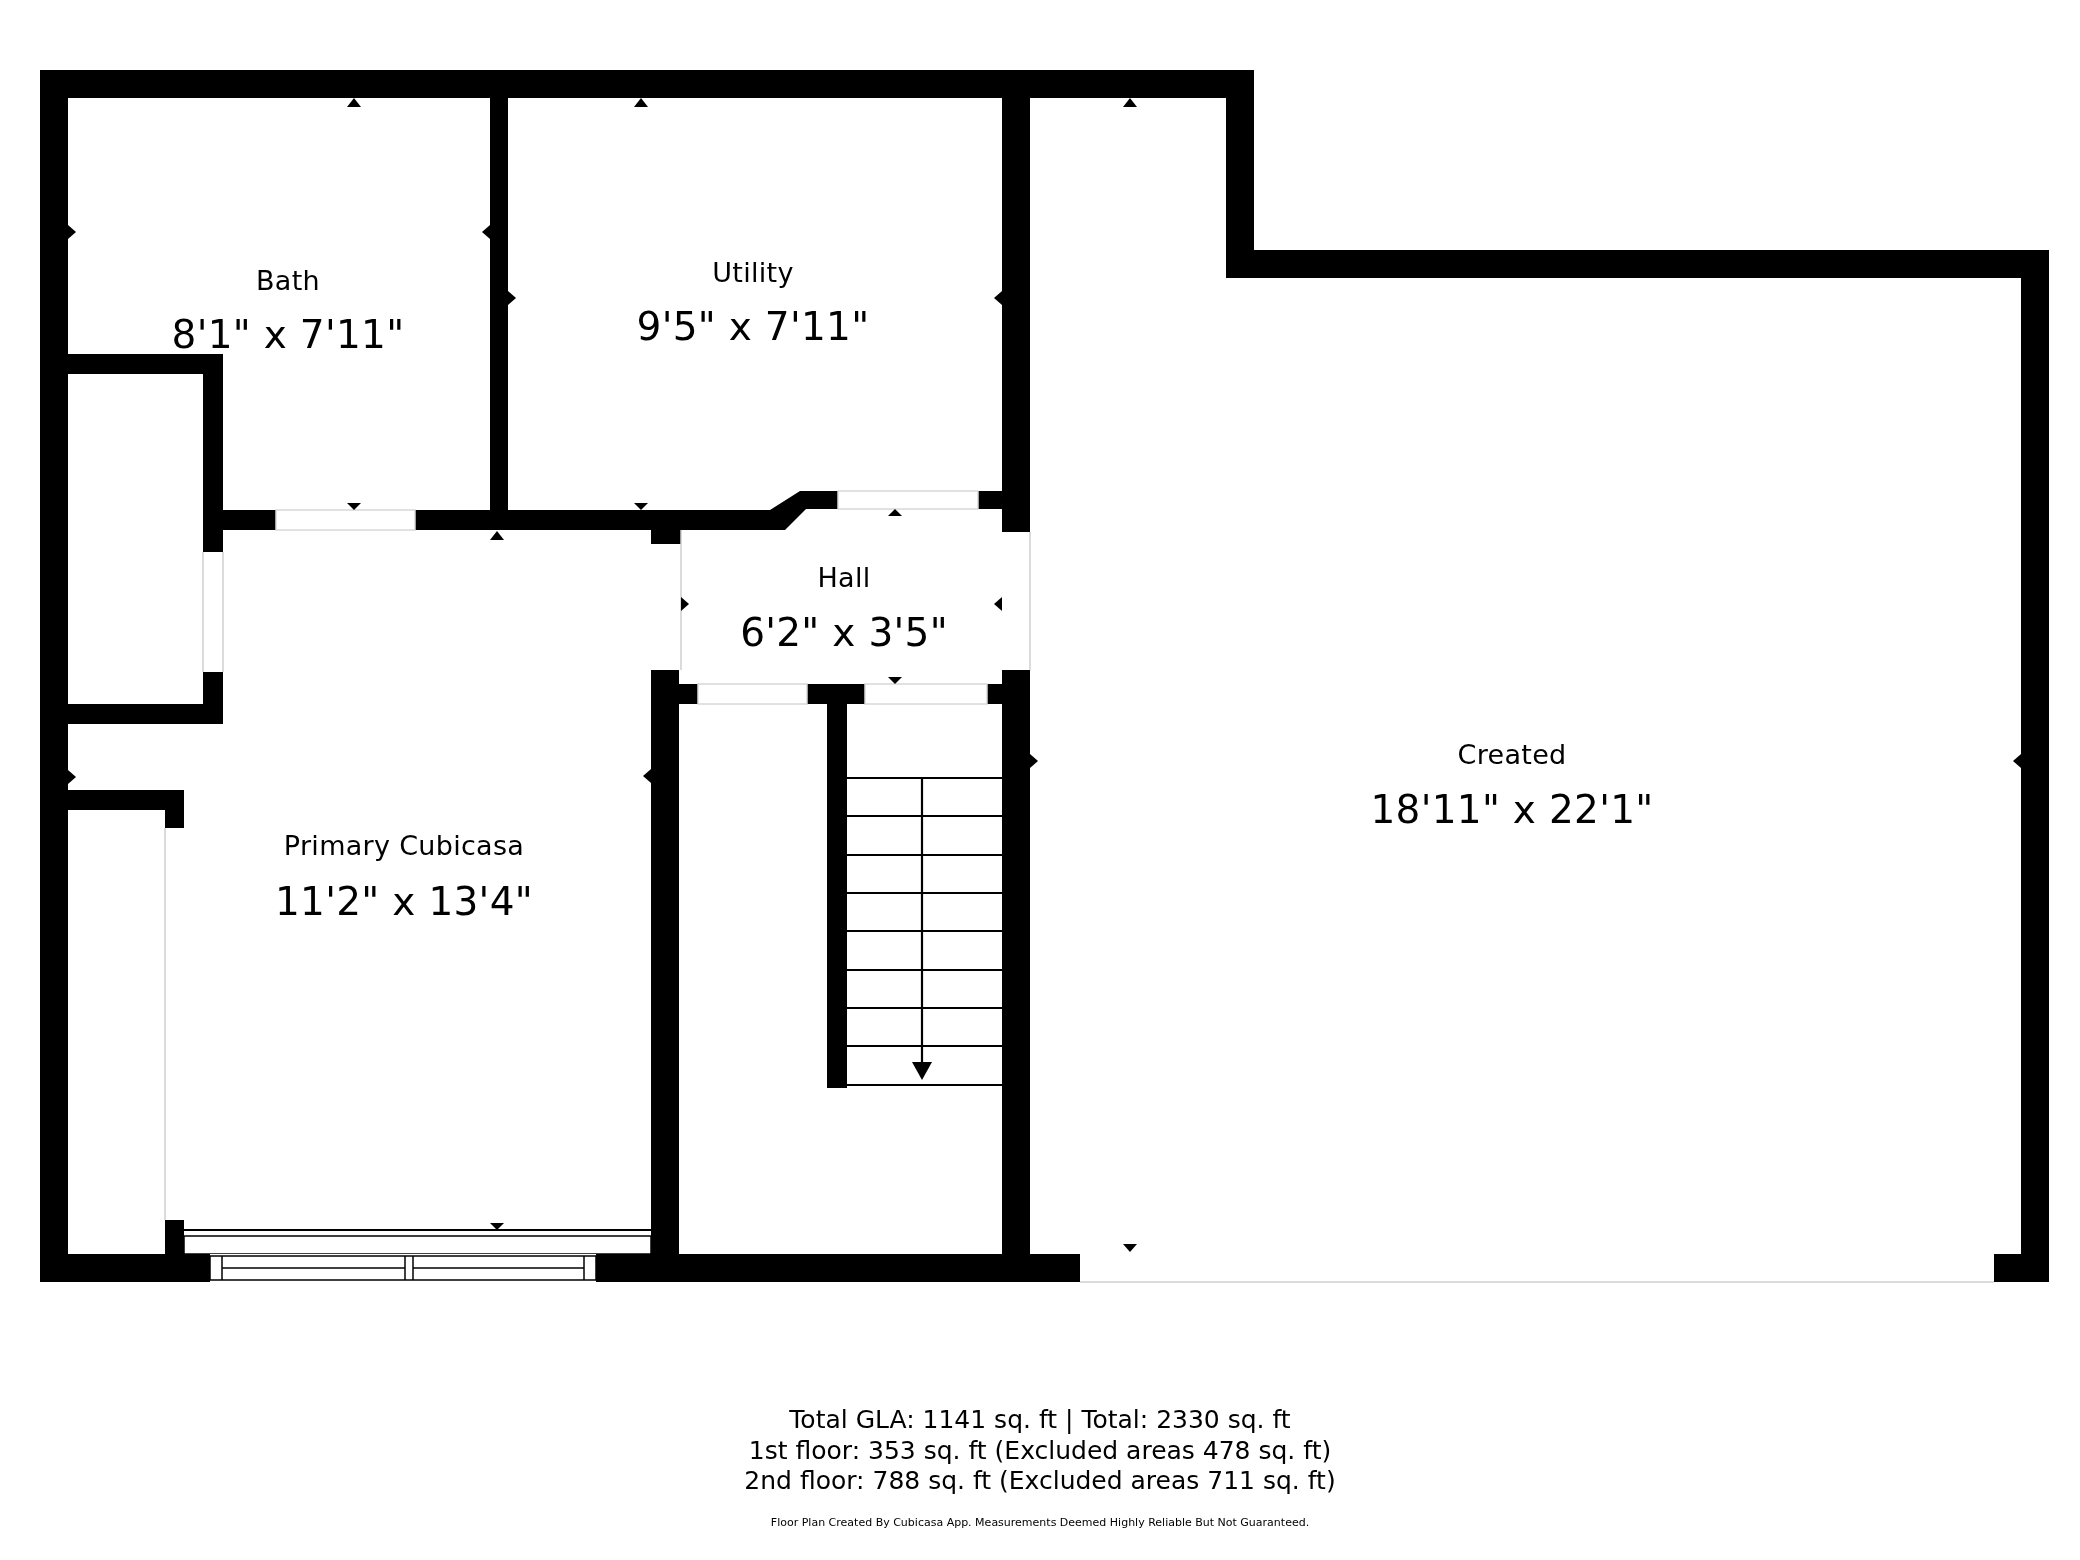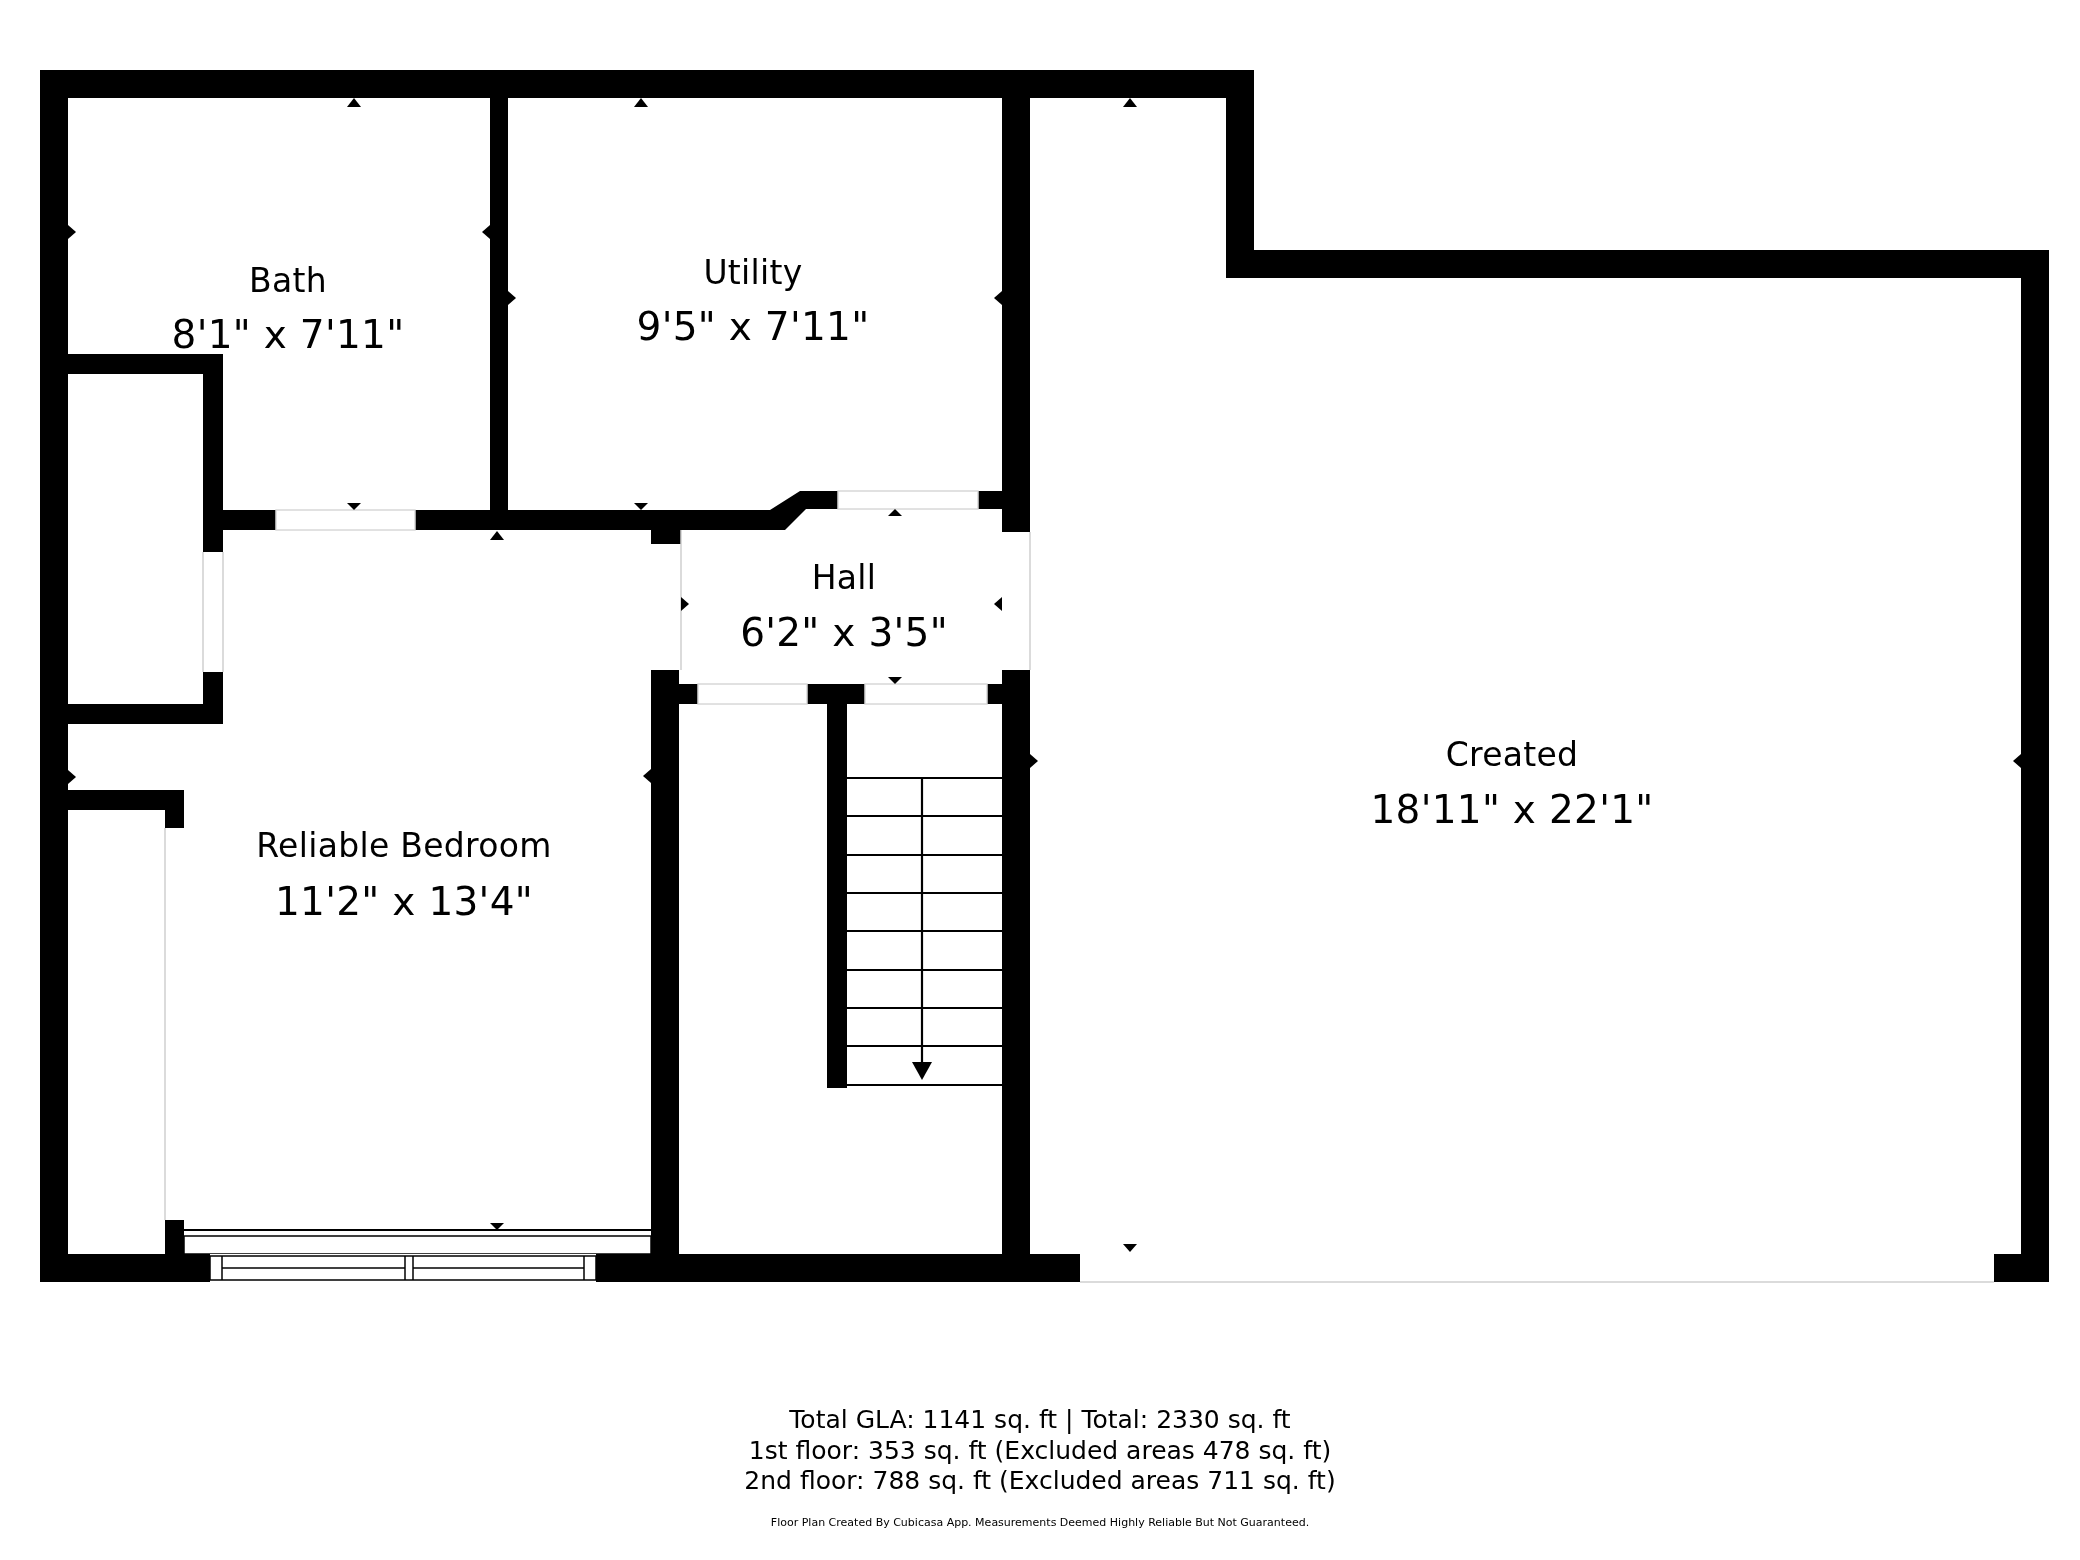--- a/index.html
+++ b/index.html
@@ -5,21 +5,21 @@
     html, body { margin: 0; padding: 0; background: #ffffff; }
     body { width: 2080px; height: 1560px; position: relative; overflow: hidden;
            font-family: "DejaVu Sans", "Liberation Sans", sans-serif; color: #000; }
     #plan { position: absolute; left: 0; top: 0; width: 2080px; height: 1560px; }
     .wall { fill: #000000; }
     .opening { fill: #ffffff; stroke: #d8d8d8; stroke-width: 1.5; }
     .thin { stroke: #000; stroke-width: 2.2; fill: none; }
     .hairline { stroke: #cfcfcf; stroke-width: 1.5; fill: none; }
     .marker { fill: #000; }
     .room-label { position: absolute; text-align: left; transform: translateX(-50%);
-                  font-size: 33px; line-height: 56px; white-space: nowrap; letter-spacing: 0.3px; }
+                  font-size: 27px; line-height: 56px; white-space: nowrap; letter-spacing: 0.3px; }
     .room-dims { position: absolute; text-align: center; transform: translateX(-50%);
                  font-size: 39px; line-height: 56px; white-space: nowrap; letter-spacing: 0.3px; }
     .summary { position: absolute; left: 0; width: 2080px; text-align: center; }
     .summary .total { position: absolute; left: 0; width: 100%; top: 1404px;
                       font-size: 25px; font-weight: normal; line-height: 32px; }
     .summary .floor1 { position: absolute; left: 0; width: 100%; top: 1435px;
                        font-size: 25px; line-height: 32px; }
     .summary .floor2 { position: absolute; left: 0; width: 100%; top: 1465px;
                        font-size: 25px; line-height: 32px; }
     .summary .disclaimer { position: absolute; left: 0; width: 100%; top: 1515px;
@@ -151,21 +151,21 @@
 
 <div class="room-label" style="left:288px; top:253px;">Bath</div>
 <div class="room-dims" style="left:288px; top:307px;">8'1" x 7'11"</div>
 
 <div class="room-label" style="left:753px; top:245px;">Utility</div>
 <div class="room-dims" style="left:753px; top:299px;">9'5" x 7'11"</div>
 
 <div class="room-label" style="left:844px; top:550px;">Hall</div>
 <div class="room-dims" style="left:844px; top:605px;">6'2" x 3'5"</div>
 
-<div class="room-label" style="left:404px; top:818px;">Reliable Bedroom</div>
+<div class="room-label" style="left:404px; top:818px;">Primary Cubicasa</div>
 <div class="room-dims" style="left:404px; top:874px;">11'2" x 13'4"</div>
 
 <div class="room-label" style="left:1512px; top:727px;">Created</div>
 <div class="room-dims" style="left:1512px; top:782px;">18'11" x 22'1"</div>
 
 <div class="summary">
   <div class="total">Total GLA: 1141 sq. ft | Total: 2330 sq. ft</div>
   <div class="floor1">1st floor: 353 sq. ft (Excluded areas 478 sq. ft)</div>
   <div class="floor2">2nd floor: 788 sq. ft (Excluded areas 711 sq. ft)</div>
   <div class="disclaimer">Floor Plan Created By Cubicasa App. Measurements Deemed Highly Reliable But Not Guaranteed.</div>

